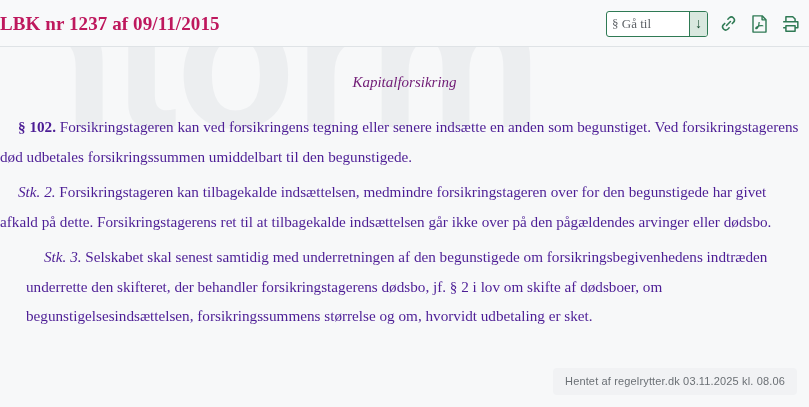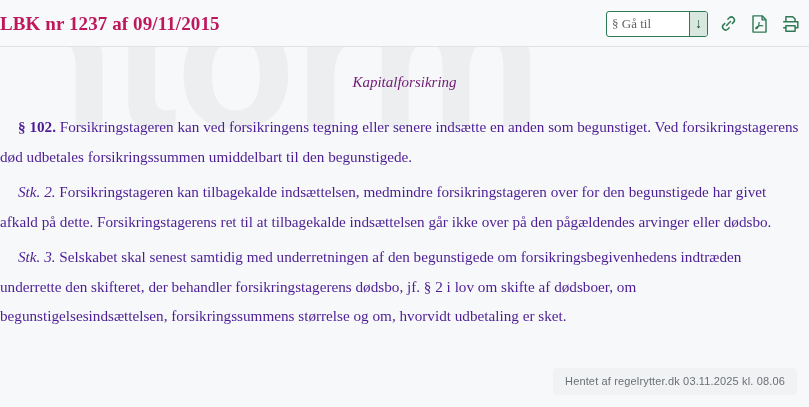--- a/index.html
+++ b/index.html
@@ -156,21 +156,21 @@
     font-size: 15.2px;
     line-height: 29.5px;
     color: #4c1d95;
     margin: 0;
     padding: 0 8px 0 0;
     text-indent: 18px;
     hyphens: none;
   }
   #para-102 { margin-top: 21px; }
   #para-stk2 { margin-top: 6px; }
-  #para-stk3 { margin-top: 6px; }
+  #para-stk3 { margin-top: 6px; margin-left: 26px; }
   .para-marker-bold { font-weight: 700; }
   .para-marker-italic { font-style: italic; text-align: right; }
 
   
   #footer-badge {
     position: absolute;
     right: 12px;
     bottom: 12px;
     background: #f1f2f4;
     border-radius: 4px;

